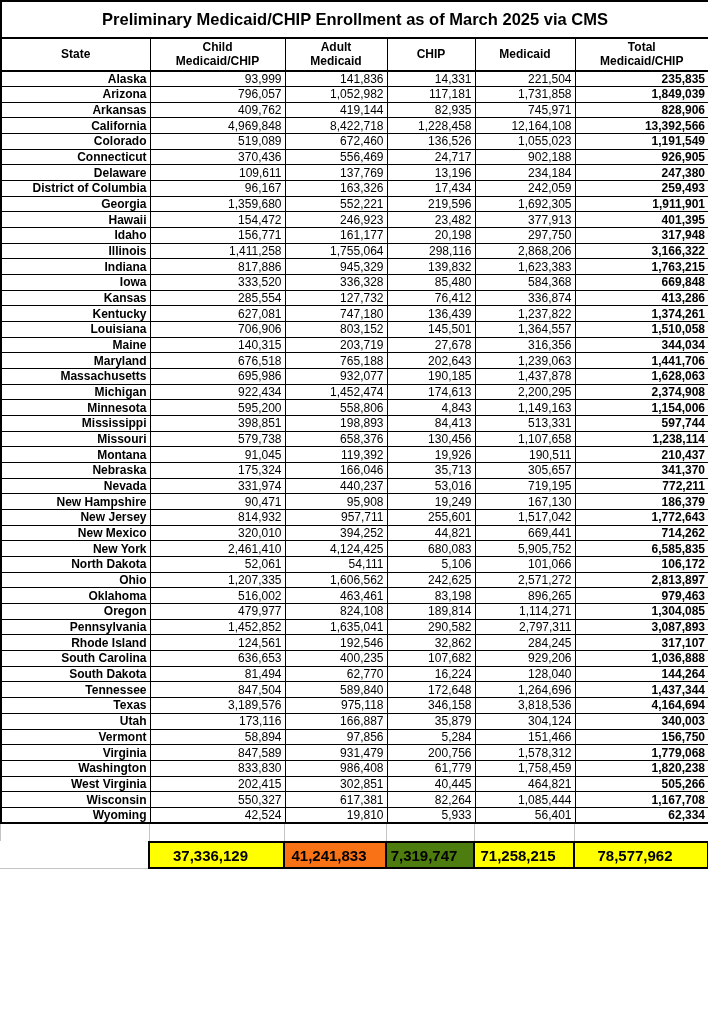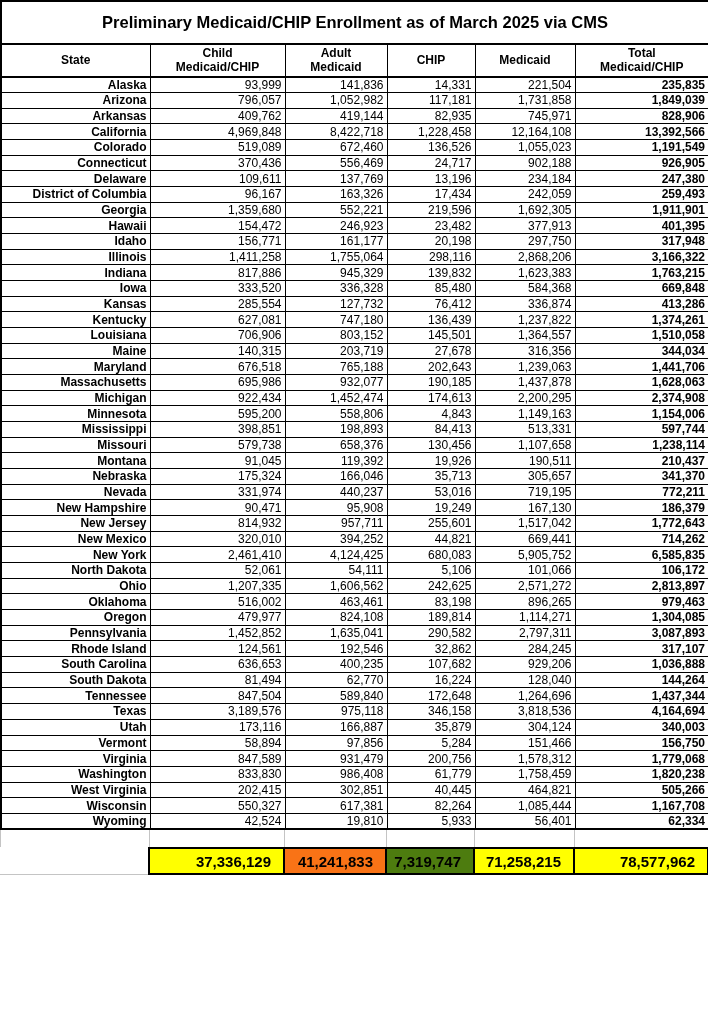--- a/index.html
+++ b/index.html
@@ -21,23 +21,23 @@
   table.main td, table.main th {
     border: 1px solid #000;
     overflow: hidden;
     white-space: nowrap;
   }
   .title-cell {
     border: 2px solid #000 !important;
     font-weight: bold;
     font-size: 16.5px;
     text-align: center;
-    height: 43px;
+    height: 21px;
     vertical-align: middle;
-    padding: 0;
+    padding: 8px;
   }
   table.main th {
     font-weight: bold;
     font-size: 12px;
     text-align: center;
     vertical-align: middle;
     white-space: pre-line;
     line-height: 1.2;
     height: 31px;
     padding: 1px 0;
@@ -58,21 +58,21 @@
     height: 17px;
     border-right: 1px solid #c4c4c4;
     background: #fff;
   }
   table.gaprow td:first-child { border-left: 1px solid #c4c4c4; }
   
   table.totals td.totals-cell {
     border: 2px solid #000;
     font-weight: bold;
     font-size: 15px;
-    text-align: right;
+    text-align: center;
     vertical-align: middle;
     height: 26px;
     padding: 0 12px 0 0;
     white-space: nowrap;
     overflow: hidden;
   }
   table.totals td.totals-spacer {
     background: #fff;
     border-bottom: 1px solid #c4c4c4;
   }

